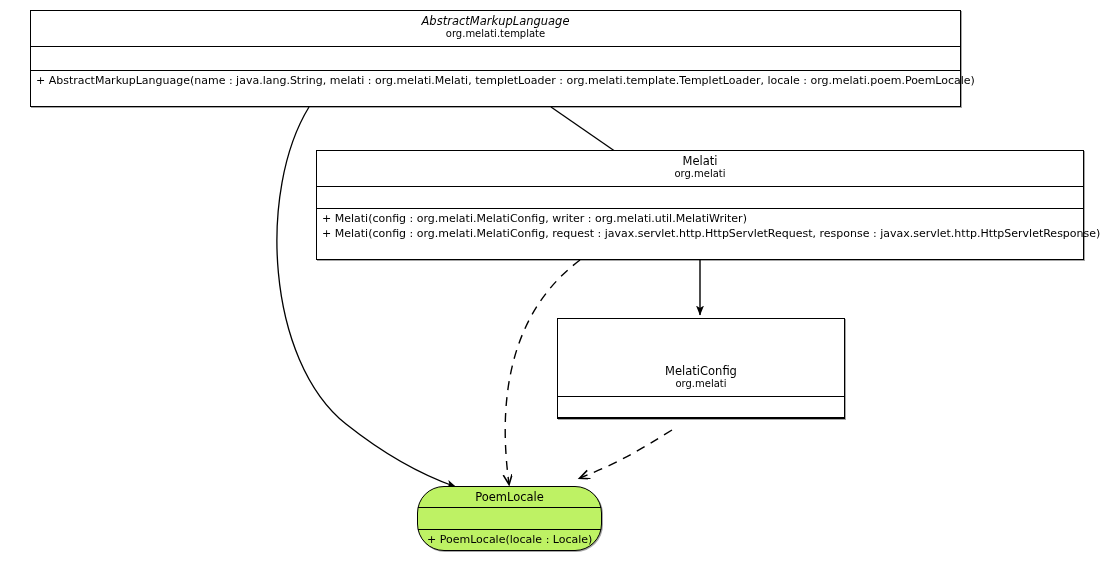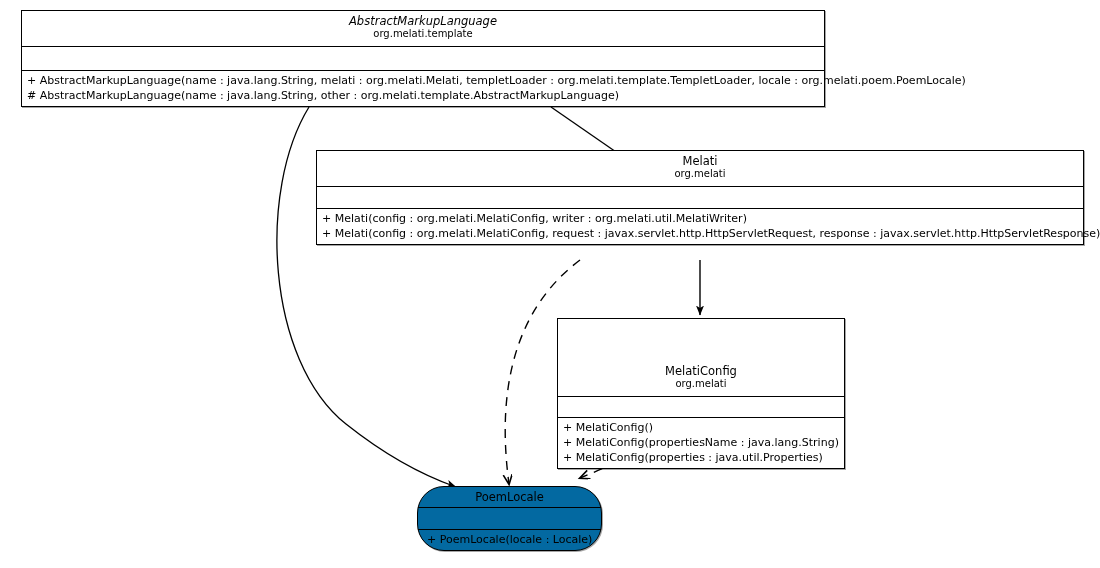--- a/index.html
+++ b/index.html
@@ -26,21 +26,21 @@
   }
   .uml-class {
     position: absolute;
     box-sizing: border-box;
     border: 1px solid #000000;
     background: #ffffff;
     box-shadow: 1px 1px 0 0 rgba(0,0,0,0.35);
     z-index: 5;
   }
   .uml-class.highlight {
-    background: #0369a1;
+    background: #bef264;
     border-color: #000000;
     border-radius: 27px;
   }
   .cls-header {
     box-sizing: border-box;
     padding: 3px 4px 3px 4px;
     text-align: center;
     border-bottom: 1px solid #000000;
   }
   .cls-name {
@@ -59,21 +59,21 @@
     white-space: nowrap;
   }
   .cls-attrs {
     box-sizing: border-box;
     border-bottom: 1px solid #000000;
     min-height: 14px;
     padding: 4px 4px;
   }
   .cls-ops {
     box-sizing: border-box;
-    padding: 2px 5px 3px 5px;
+    padding: 2px 5px 18px 5px;
   }
   .op-row {
     font-size: 11px;
     line-height: 15px;
     color: #000000;
     white-space: nowrap;
     text-align: left;
   }
 </style>
 </head>
@@ -95,29 +95,28 @@
 
     <path d="M 309,107 C 258,190 266,360 346,424 C 385,455 419,474 456,487" fill="none" stroke="#000000" stroke-width="1.3" marker-end="url(#solidArrow)"></path>
 
     <path d="M 700,260 L 700,315" fill="none" stroke="#000000" stroke-width="1.4" marker-end="url(#solidArrow)"></path>
 
     <path d="M 580,260 C 520,305 495,380 509,484" fill="none" stroke="#000000" stroke-width="1.4" stroke-dasharray="9,7" marker-end="url(#openArrow)"></path>
 
     <path d="M 672,430 C 640,450 618,463 580,478" fill="none" stroke="#000000" stroke-width="1.4" stroke-dasharray="9,7" marker-end="url(#openArrow)"></path>
   </svg>
 
-  <div class="uml-class" style="left:21px; top:10px; width:804px;">
+  <div class="uml-class" style="left:30px; top:10px; width:931px;">
     <div class="cls-header" style="height:36px;">
       <div class="cls-name italic">AbstractMarkupLanguage</div>
       <div class="cls-pkg">org.melati.template</div>
     </div>
     <div class="cls-attrs" style="height:24px;"></div>
     <div class="cls-ops">
       <div class="op-row">+ AbstractMarkupLanguage(name : java.lang.String, melati : org.melati.Melati, templetLoader : org.melati.template.TempletLoader, locale : org.melati.poem.PoemLocale)</div>
-      <div class="op-row"># AbstractMarkupLanguage(name : java.lang.String, other : org.melati.template.AbstractMarkupLanguage)</div>
     </div>
   </div>
 
   <div class="uml-class" style="left:316px; top:150px; width:768px;">
     <div class="cls-header" style="height:36px;">
       <div class="cls-name">Melati</div>
       <div class="cls-pkg">org.melati</div>
     </div>
     <div class="cls-attrs" style="height:22px;"></div>
     <div class="cls-ops">
@@ -125,25 +124,20 @@
       <div class="op-row">+ Melati(config : org.melati.MelatiConfig, request : javax.servlet.http.HttpServletRequest, response : javax.servlet.http.HttpServletResponse)</div>
     </div>
   </div>
 
   <div class="uml-class" style="left:557px; top:318px; width:288px;">
     <div class="cls-header" style="height:36px;margin-top:42px;">
       <div class="cls-name">MelatiConfig</div>
       <div class="cls-pkg">org.melati</div>
     </div>
     <div class="cls-attrs" style="height:21px;"></div>
-    <div class="cls-ops">
-      <div class="op-row">+ MelatiConfig()</div>
-      <div class="op-row">+ MelatiConfig(propertiesName : java.lang.String)</div>
-      <div class="op-row">+ MelatiConfig(properties : java.util.Properties)</div>
-    </div>
   </div>
 
   <div class="uml-class highlight" style="left:417px; top:486px; width:185px;">
     <div class="cls-header" style="height:21px; padding-top:3px;">
       <div class="cls-name">PoemLocale</div>
     </div>
     <div class="cls-attrs" style="height:22px;"></div>
     <div class="cls-ops" style="padding:2px 16px 3px 9px;">
       <div class="op-row">+ PoemLocale(locale : Locale)</div>
     </div>

